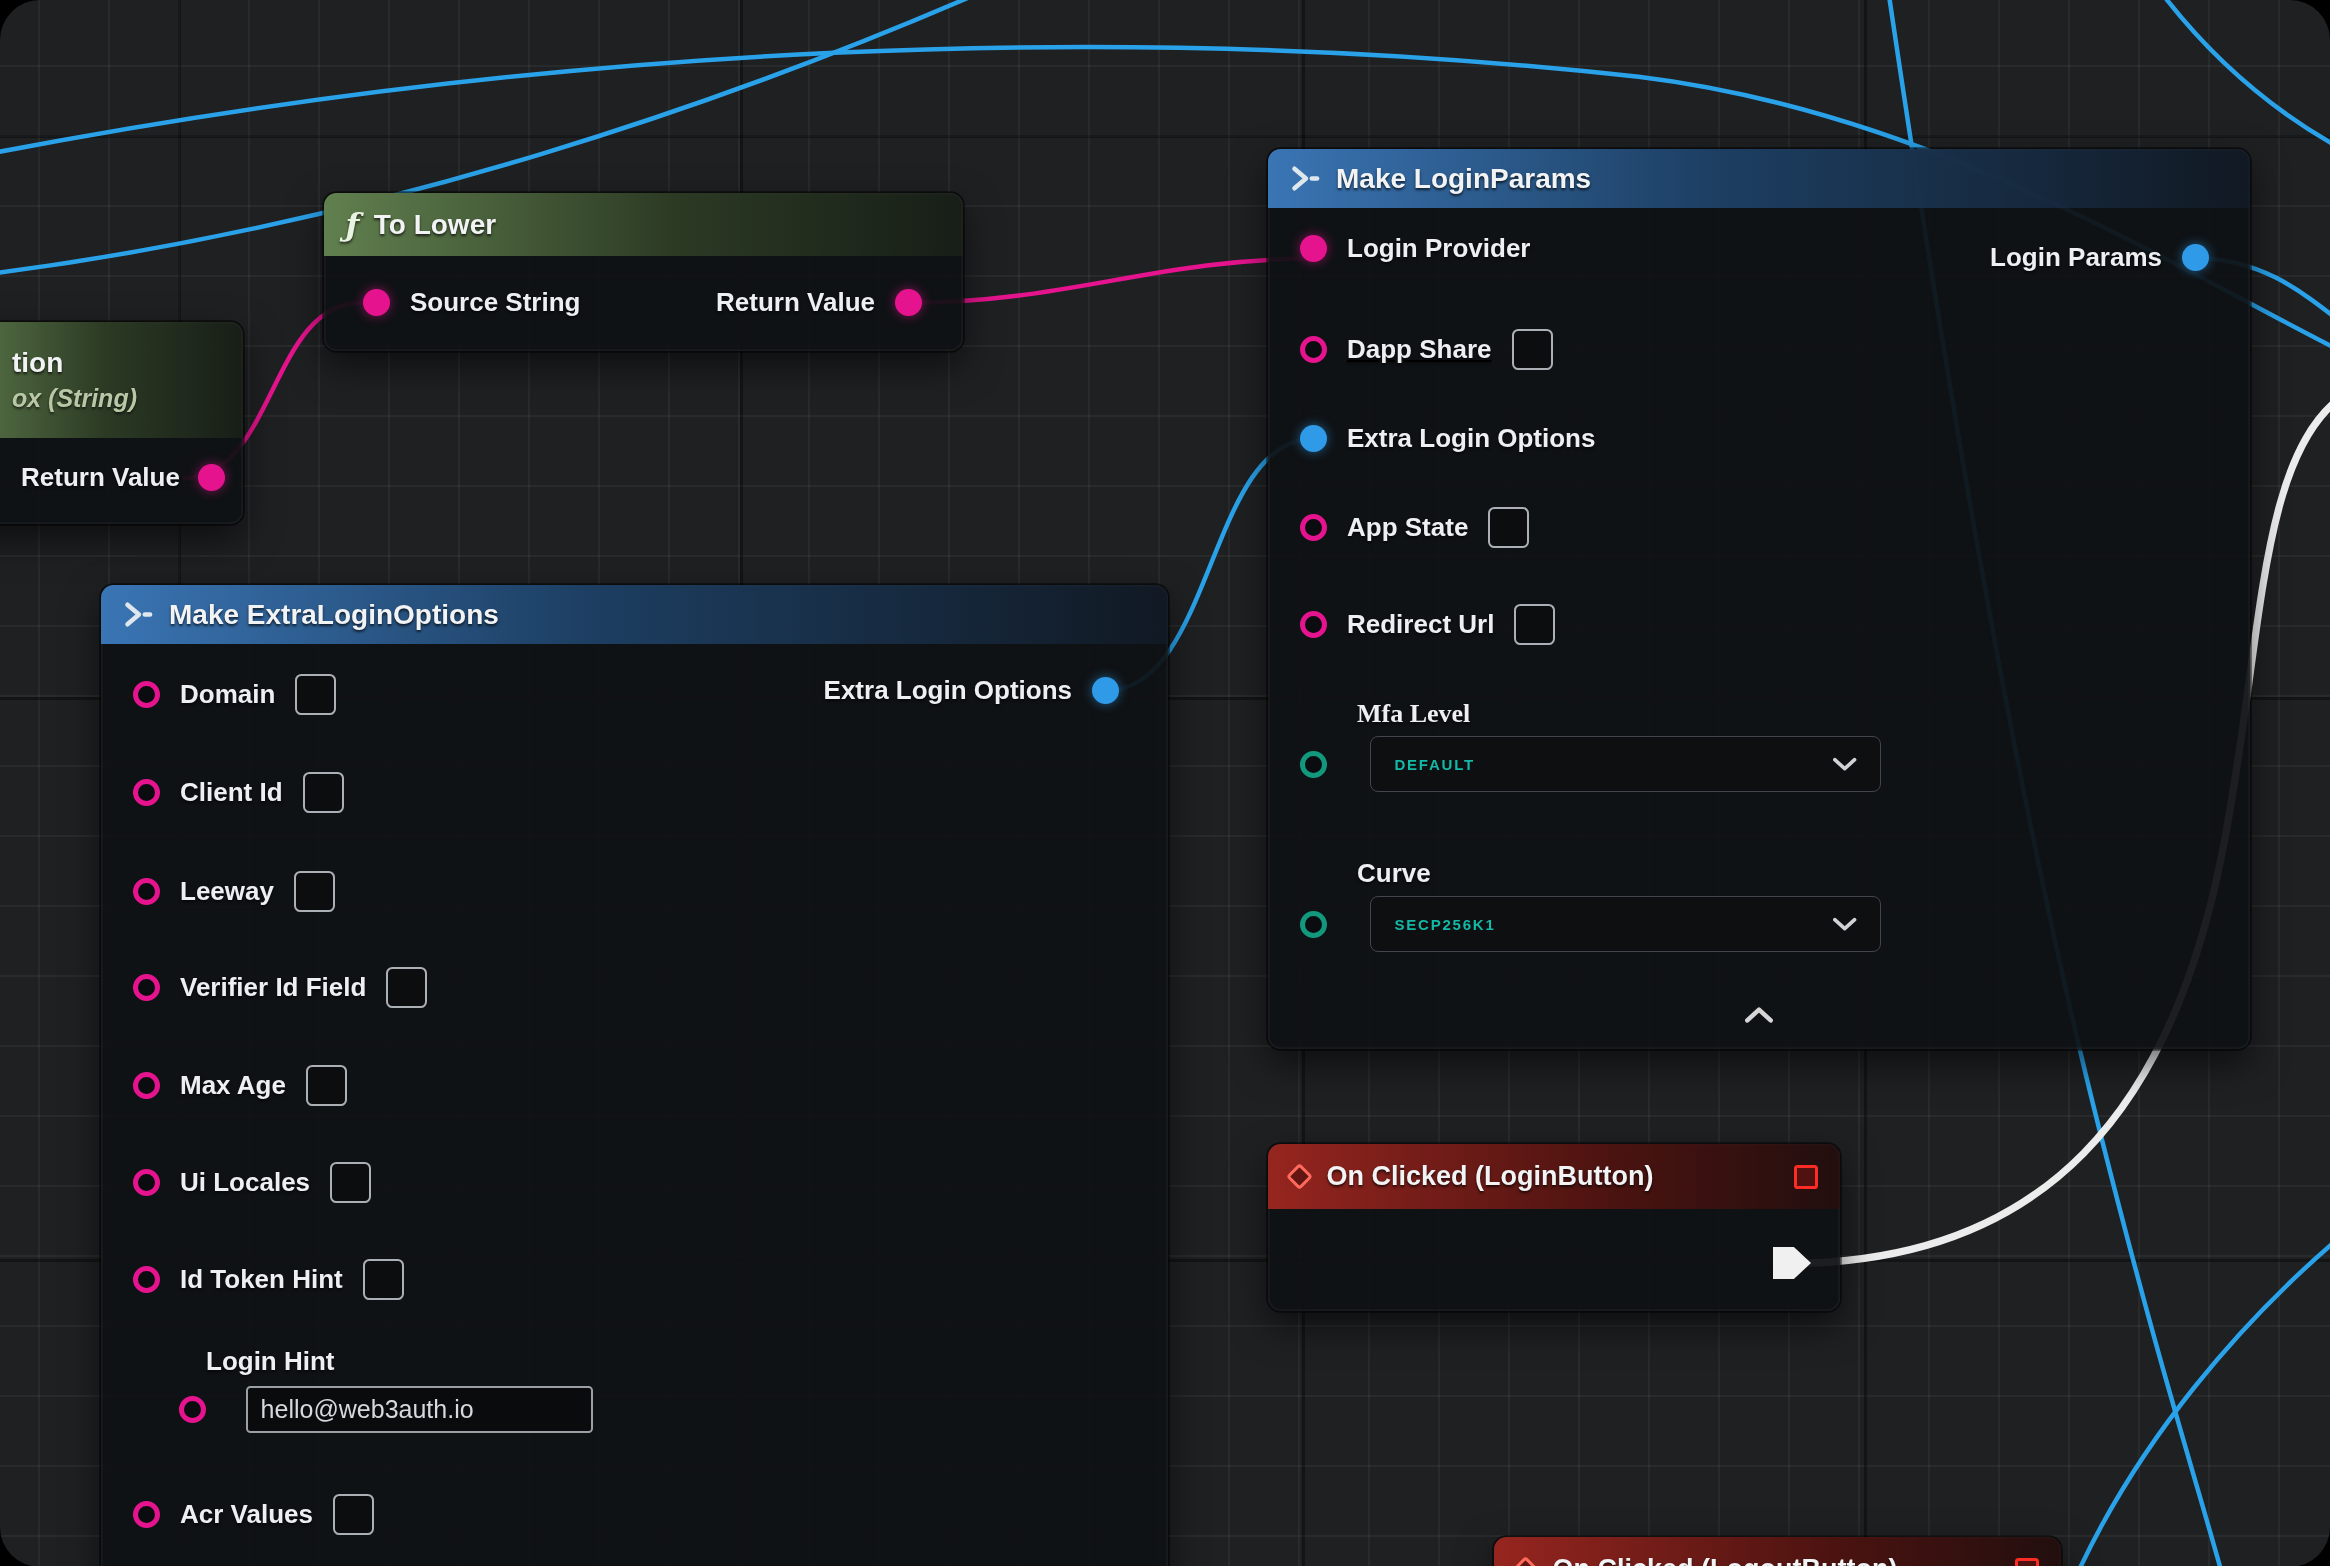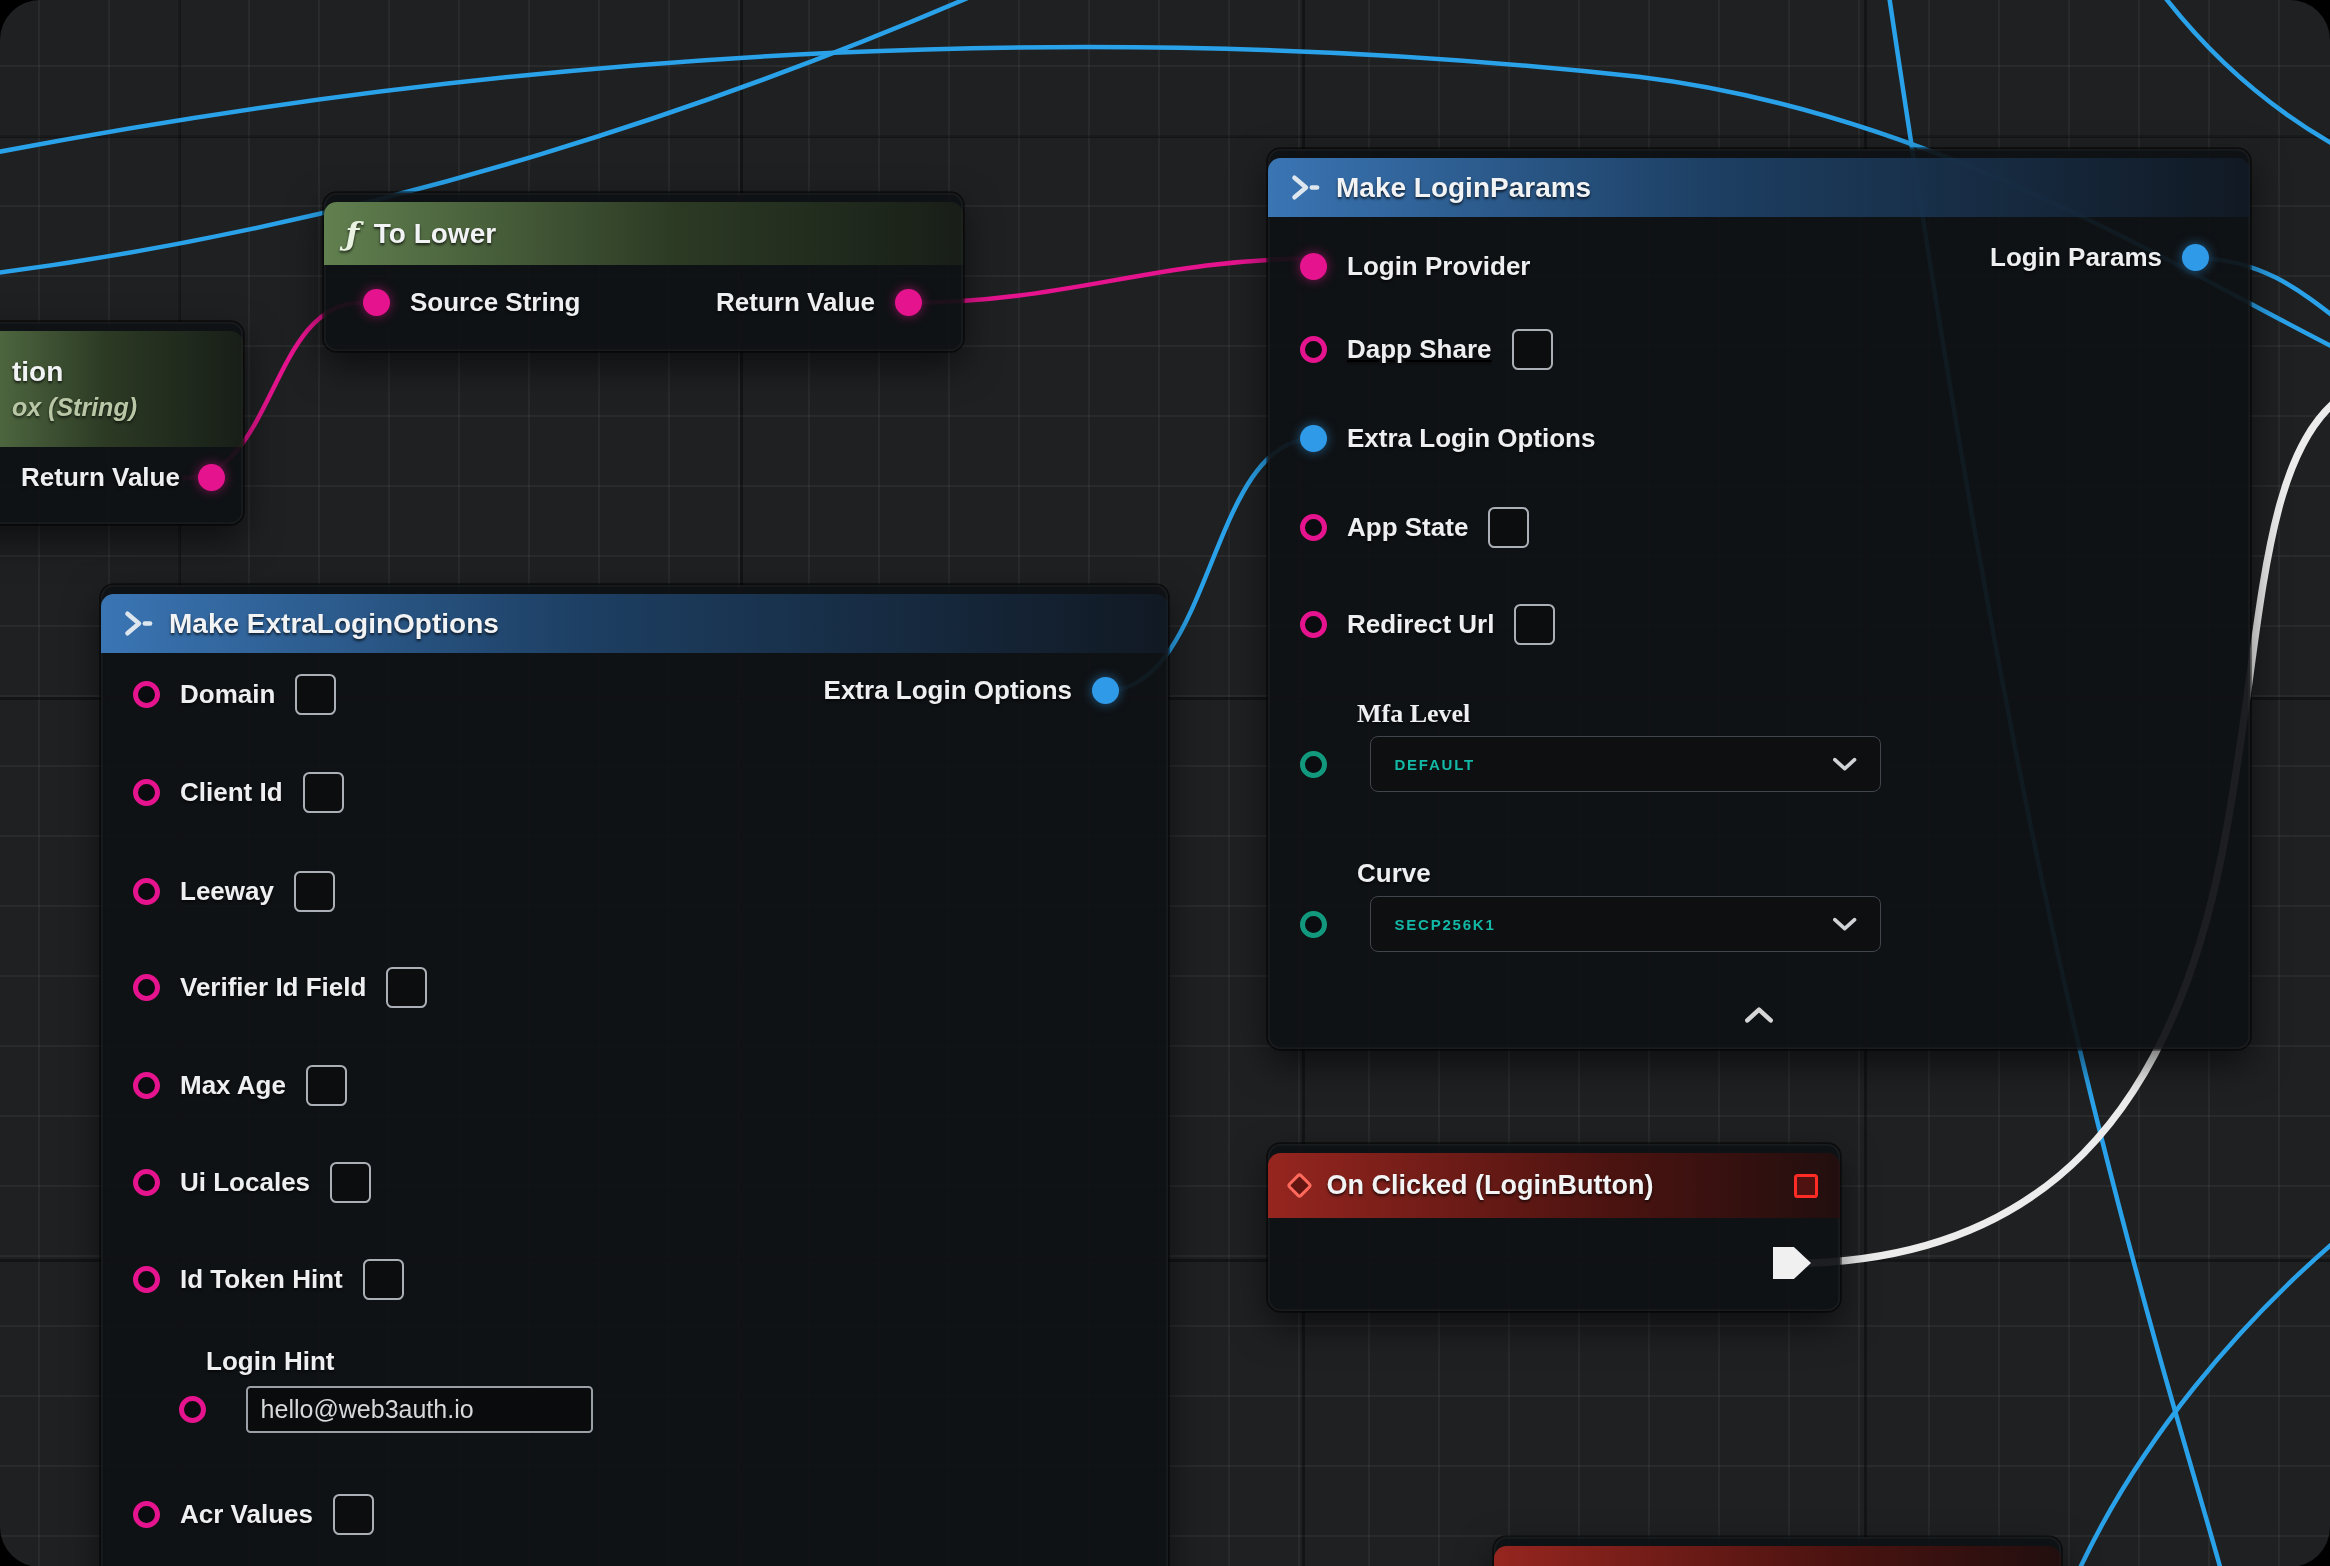--- a/index.html
+++ b/index.html
@@ -18,21 +18,20 @@
   .wires{position:absolute;left:0;top:0;z-index:1;}
   .node{
     position:absolute;z-index:2;border-radius:12.6px;
     background:rgba(15,17,20,0.94);
     box-shadow:0 14.4px 36px rgba(0,0,0,0.55), 0 0 0 1.8px rgba(0,0,0,0.55), inset 0 0 0 1.8px rgba(255,255,255,0.04);
   }
   .hdr{
     display:flex;align-items:center;gap:14.4px;height:59px;padding:0 21.6px;
     border-radius:12.6px 12.6px 0 0;color:#f2f3f4;font-weight:bold;font-size:28px;
     text-shadow:0 1.8px 2.7px rgba(0,0,0,0.7);
-    margin-top:9px;
   }
   .hdr.blue{background:linear-gradient(to right,#3a75b4 0%,#1d3f63 45%,rgba(18,30,46,0.55) 100%);}
   .hdr.green{background:linear-gradient(to right,#61804f 0%,#2c3a24 55%,rgba(32,42,26,0.5) 100%);}
   .hdr.red{background:linear-gradient(to right,#96251f 0%,#4b1310 60%,rgba(46,12,10,0.6) 100%);height:65px;}
   .hdr-title{white-space:nowrap;}
   .hdr-sub{font-style:italic;font-weight:bold;font-size:25px;color:#b9c7a6;text-shadow:0 1.8px 2.7px rgba(0,0,0,0.6);}
   .fn-icon{font-family:"DejaVu Serif",serif;font-style:italic;font-weight:bold;font-size:32px;color:#eaf2e2;line-height:1;}
   .pin{width:27px;height:27px;border-radius:50%;box-sizing:border-box;flex:none;background:rgba(8,9,11,0.6);}
   .pin.str{border:5.4px solid #e5148e;}
   .pin.obj{border:5.4px solid #2f9ae8;}
@@ -193,21 +192,21 @@
           </svg>
       </span>
       <span class="hdr-title">Make LoginParams</span>
     </div>
 
     <div class="row out" style="right:41px;top:87px;">
       <span class="lbl">Login Params</span>
       <span class="pin obj on"></span>
     </div>
 
-    <div class="row" style="top:96px;">
+    <div class="row" style="top:78px;">
       <span class="pin str on"></span>
       <span class="lbl">Login Provider</span>
     </div>
     <div class="row" style="top:179px;text-decoration:underline;">
       <span class="pin str"></span>
       <span class="lbl">Dapp Share</span>
       <span class="checkbox"></span>
     </div>
     <div class="row" style="top:268px;">
       <span class="pin obj on"></span>

